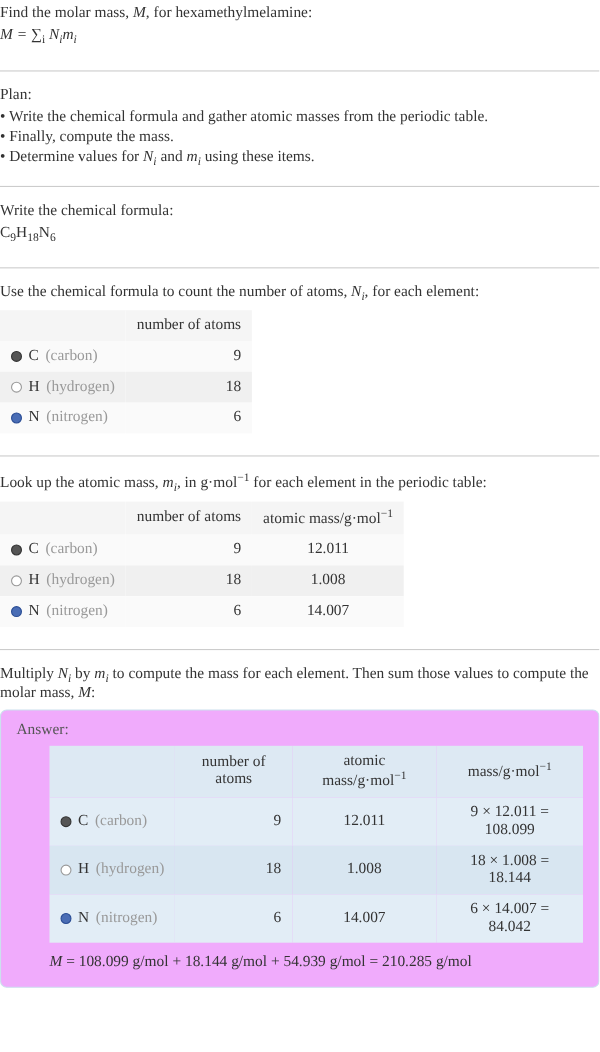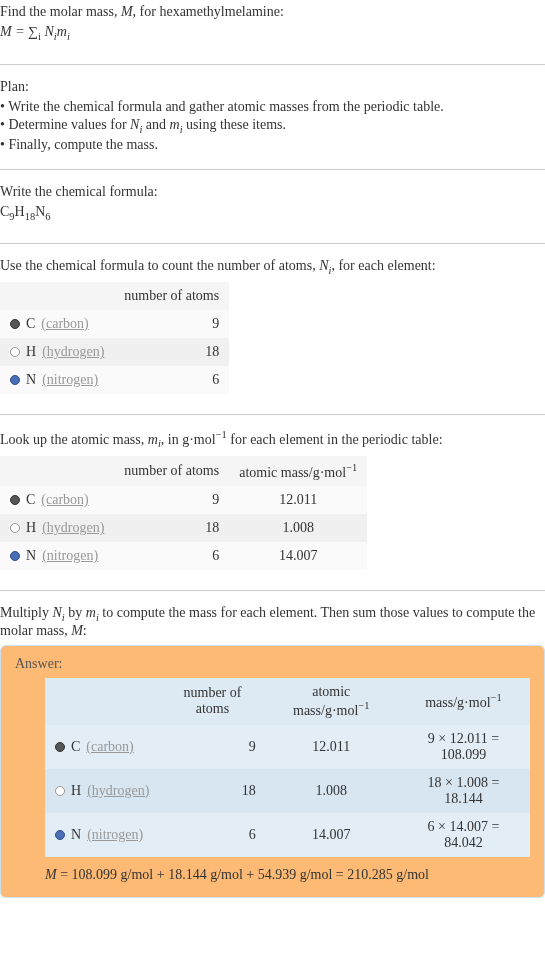--- a/index.html
+++ b/index.html
@@ -28,25 +28,25 @@
     .row-odd { background: #f0f0f0; }
     .element-cell { display: flex; align-items: center; gap: 6px; }
     .element-dot {
       width: 10px; height: 10px; border-radius: 50%;
       display: inline-block; border: 1px solid #888;
     }
     .dot-c { background: #555; border-color: #333; }
     .dot-h { background: #fff; border-color: #999; }
     .dot-n { background: #4a6db5; border-color: #2a4d95; }
     .elem-symbol { color: #333; }
-    .elem-name { color: #999; text-decoration: underline; }
+    .elem-name { color: #999; }
     .num-right { text-align: right; }
     
     .answer-box {
-      background: #fdba74;
+      background: #f0abfc;
       border: 1px solid #cce0ee;
       border-radius: 6px;
       padding: 10px 14px 14px 14px;
       margin: 6px 0;
     }
     .answer-label { color: #555; margin-bottom: 6px; }
     .answer-box table { margin-left: 30px; }
     .answer-box th { background: #dde9f3; }
     .answer-box .row-even { background: #e2edf6; }
     .answer-box .row-odd { background: #d8e6f1; }
@@ -66,22 +66,22 @@
     <span class="ital">M = ∑</span><sub>i</sub>
     <span class="ital"> N</span><sub class="ital">i</sub><span class="ital">m</span><sub class="ital">i</sub>
   </div>
 </div>
 
 <hr class="hr">
 
 <div class="section">
   <div class="heading-line">Plan:</div>
   <div class="plan-item">• Write the chemical formula and gather atomic masses from the periodic table.</div>
+  <div class="plan-item">• Finally, compute the mass.</div>
   <div class="plan-item">• Determine values for <span class="ital">N<sub>i</sub></span> and <span class="ital">m<sub>i</sub></span> using these items.</div>
-  <div class="plan-item">• Finally, compute the mass.</div>
 </div>
 
 <hr class="hr">
 
 <div class="section">
   <div class="heading-line">Write the chemical formula:</div>
   <div class="chem-formula">
     <span>C</span><sub>9</sub><span>H</span><sub>18</sub><span>N</span><sub>6</sub>
   </div>
 </div>

